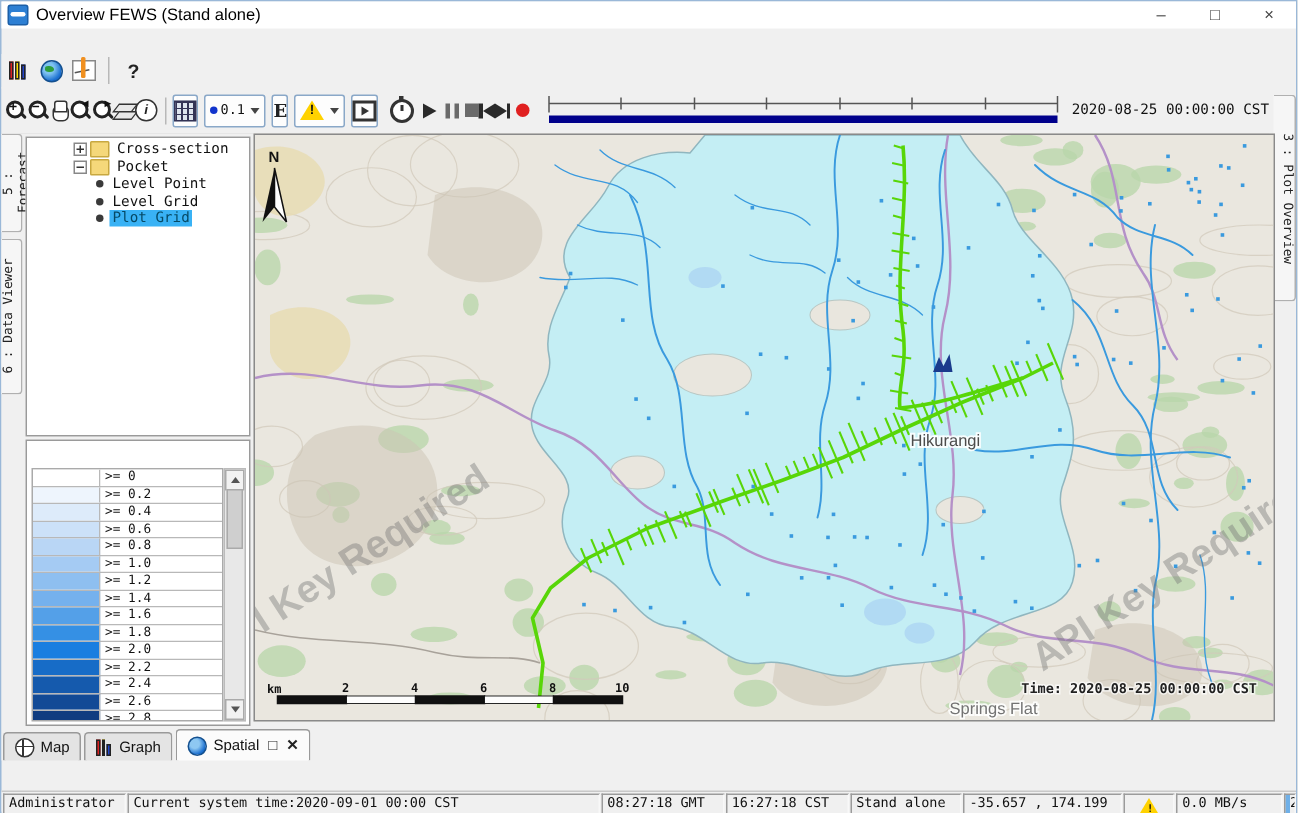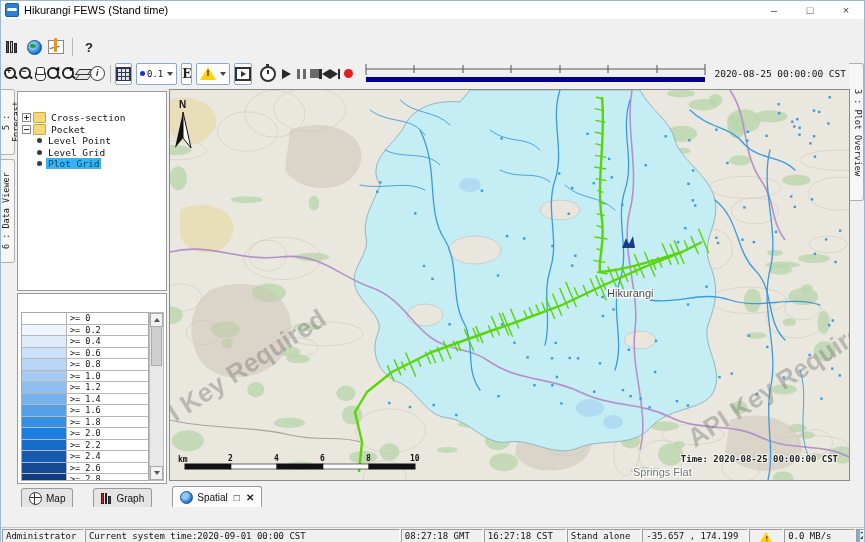--- a/index.html
+++ b/index.html
@@ -92,21 +92,21 @@
   .vtab{position:absolute;left:0;width:14px;background:#f6f6f6;border:1px solid #b0b0b0;border-right:none;border-radius:3px 0 0 3px;
         font-family:"DejaVu Sans Mono",monospace;font-size:8.5px;color:#222;
         writing-mode:vertical-rl;transform:rotate(180deg);text-align:center;box-sizing:border-box;}
   .vtab-r{position:absolute;right:0;width:15px;background:#f6f6f6;border:1px solid #b0b0b0;border-left:none;border-radius:0 3px 3px 0;
         font-family:"DejaVu Sans Mono",monospace;font-size:8.5px;color:#222;
         writing-mode:vertical-rl;text-align:center;box-sizing:border-box;}
   .right-strip{position:absolute;right:0;top:-31px;width:18px;height:calc(100% + 31px);background:#f0f0f0;}
 
   .left-panel{position:absolute;left:14px;top:0;width:154px;height:100%;}
   .tree-panel{position:absolute;left:2px;top:2px;right:2px;height:198px;background:#fff;border:1px solid #9a9a9a;overflow:hidden;}
-  .tree{padding:20px 0 0 4px;font-family:"DejaVu Sans Mono",monospace;font-size:9.5px;}
+  .tree{padding:2px 0 0 4px;font-family:"DejaVu Sans Mono",monospace;font-size:9.5px;margin-left:27px;}
   .trow{display:flex;align-items:center;height:11.5px;white-space:nowrap;}
   .expander{width:9px;height:9px;border:1px solid #888;background:#fff;box-sizing:border-box;position:relative;margin-right:2px;flex:none;}
   .expander::before{content:"";position:absolute;left:1px;right:1px;top:3px;height:1px;background:#333;}
   .expander.plus::after{content:"";position:absolute;top:1px;bottom:1px;left:3px;width:1px;background:#333;}
   .folder{width:11px;height:9px;background:#f5d87a;border:1px solid #c8a840;border-radius:1px;margin-right:3px;flex:none;}
   .bullet{width:5px;height:5px;border-radius:50%;background:#3a3a3a;margin:0 4px 0 2px;flex:none;}
   .indent{width:13px;flex:none;}
   .tlabel{padding:0 2px;}
   .trow.selected .tlabel{background:#39b2f5;color:#064a66;}
 
@@ -120,21 +120,21 @@
   .legend-scroll{position:absolute;right:2px;top:18px;width:13px;bottom:2px;background:#e8e8e8;border:1px solid #bbb;}
   .sbtn{position:absolute;left:0;right:0;height:12px;background:#f2f2f2;border:1px solid #aaa;display:flex;align-items:center;justify-content:center;}
   .sbtn.up{top:0;} .sbtn.down{bottom:0;}
   .tri-up{width:0;height:0;border-left:3px solid transparent;border-right:3px solid transparent;border-bottom:4px solid #555;}
   .tri-down{width:0;height:0;border-left:3px solid transparent;border-right:3px solid transparent;border-top:4px solid #555;}
   .sthumb{position:absolute;left:1px;right:1px;top:13px;height:38px;background:#cfcfcf;border:1px solid #aaa;}
 
   .map-area{position:absolute;left:168px;top:0;width:679px;height:390px;border:1px solid #8a8a8a;background:#eae7df;overflow:hidden;}
 
   
-  .bottom-tabs{position:absolute;left:0;top:485px;right:0;height:21px;background:#f0f0f0;display:flex;align-items:flex-end;padding-left:20px;gap:20px;}
+  .bottom-tabs{position:absolute;left:0;top:485px;right:0;height:21px;background:#f0f0f0;display:flex;align-items:flex-end;padding-left:1px;gap:2px;}
   .btab{height:18px;border:1px solid #9a9a9a;border-bottom:none;border-radius:3px 3px 0 0;background:#e4e4e4;display:flex;align-items:center;padding:0 7px;gap:4px;font-size:10px;}
   .btab.active{background:#fbfbfb;height:20px;}
   .ic-wglobe{width:11px;height:11px;border:1px solid #333;border-radius:50%;background:
       linear-gradient(#0000 0 4px,#333 4px 5px,#0000 5px 100%),
       linear-gradient(90deg,#0000 0 4px,#333 4px 5px,#0000 5px 100%),#fff;}
   .ic-bars{width:11px;height:11px;display:flex;align-items:flex-end;gap:1px;}
   .ic-bars i{display:block;width:2.5px;border:0.5px solid #222;box-sizing:border-box;}
   .ic-bars i:nth-child(1){height:11px;background:#d22;}
   .ic-bars i:nth-child(2){height:11px;background:#fd0;}
   .ic-bars i:nth-child(3){height:8px;background:#24c;}
@@ -175,21 +175,21 @@
   .tl-axis{stroke:#555;stroke-width:1;}
   .tl-bar{fill:#00008b;}
 </style>
 </head>
 <body>
 
 <div class="win">
 
   <div class="titlebar">
     <div class="app-icon"></div>
-    <div class="title-text">Hikurangi FEWS  (Stand time)</div>
+    <div class="title-text">Overview FEWS  (Stand alone)</div>
     <div class="win-controls">
       <div class="win-btn">–</div>
       <div class="win-btn">□</div>
       <div class="win-btn">×</div>
     </div>
   </div>
 
 
   <div class="toolbar1">
     <div class="tbtn">

